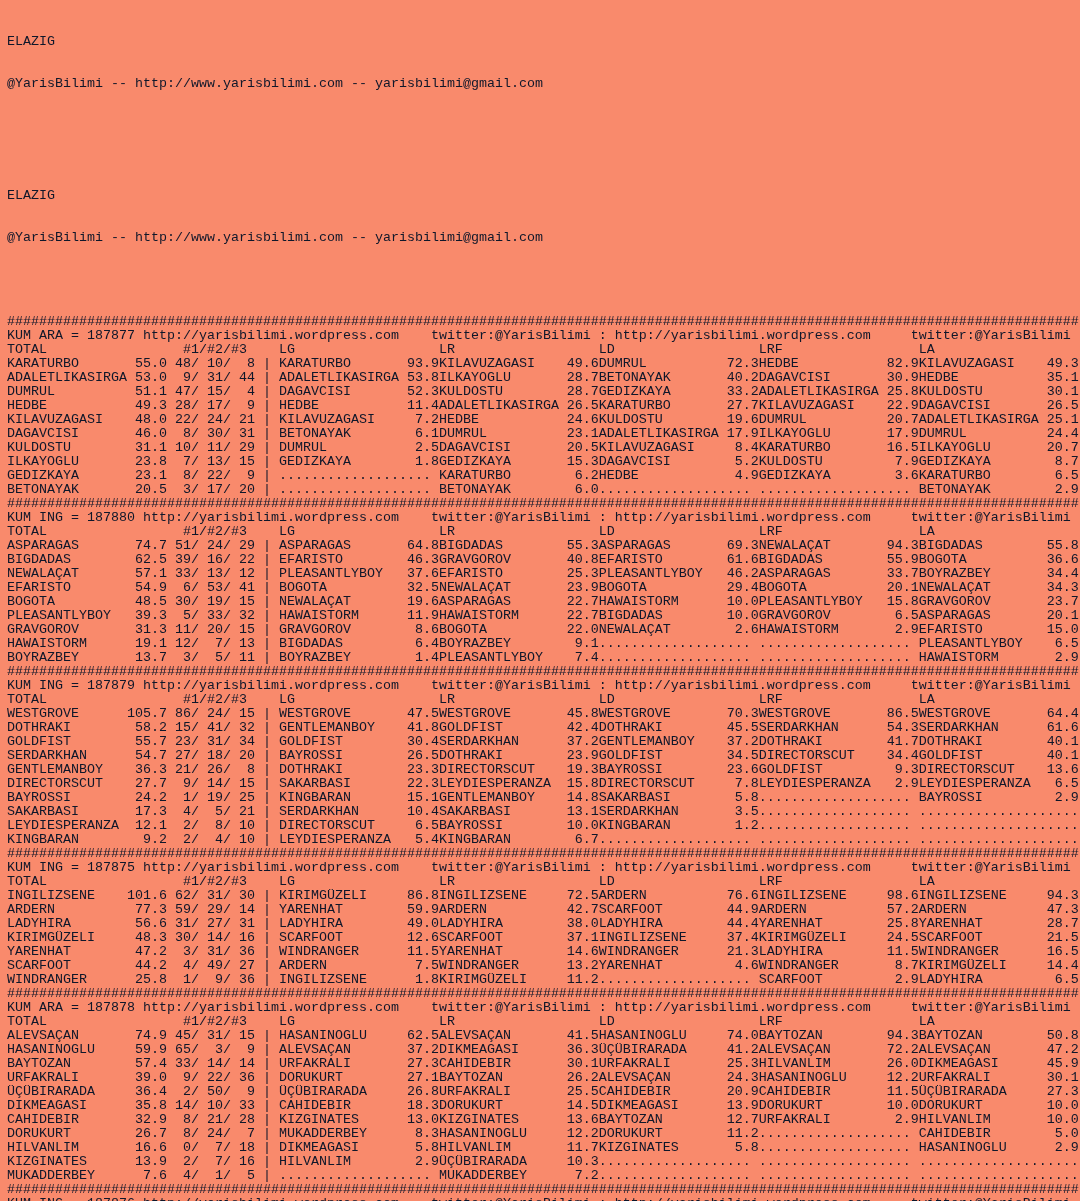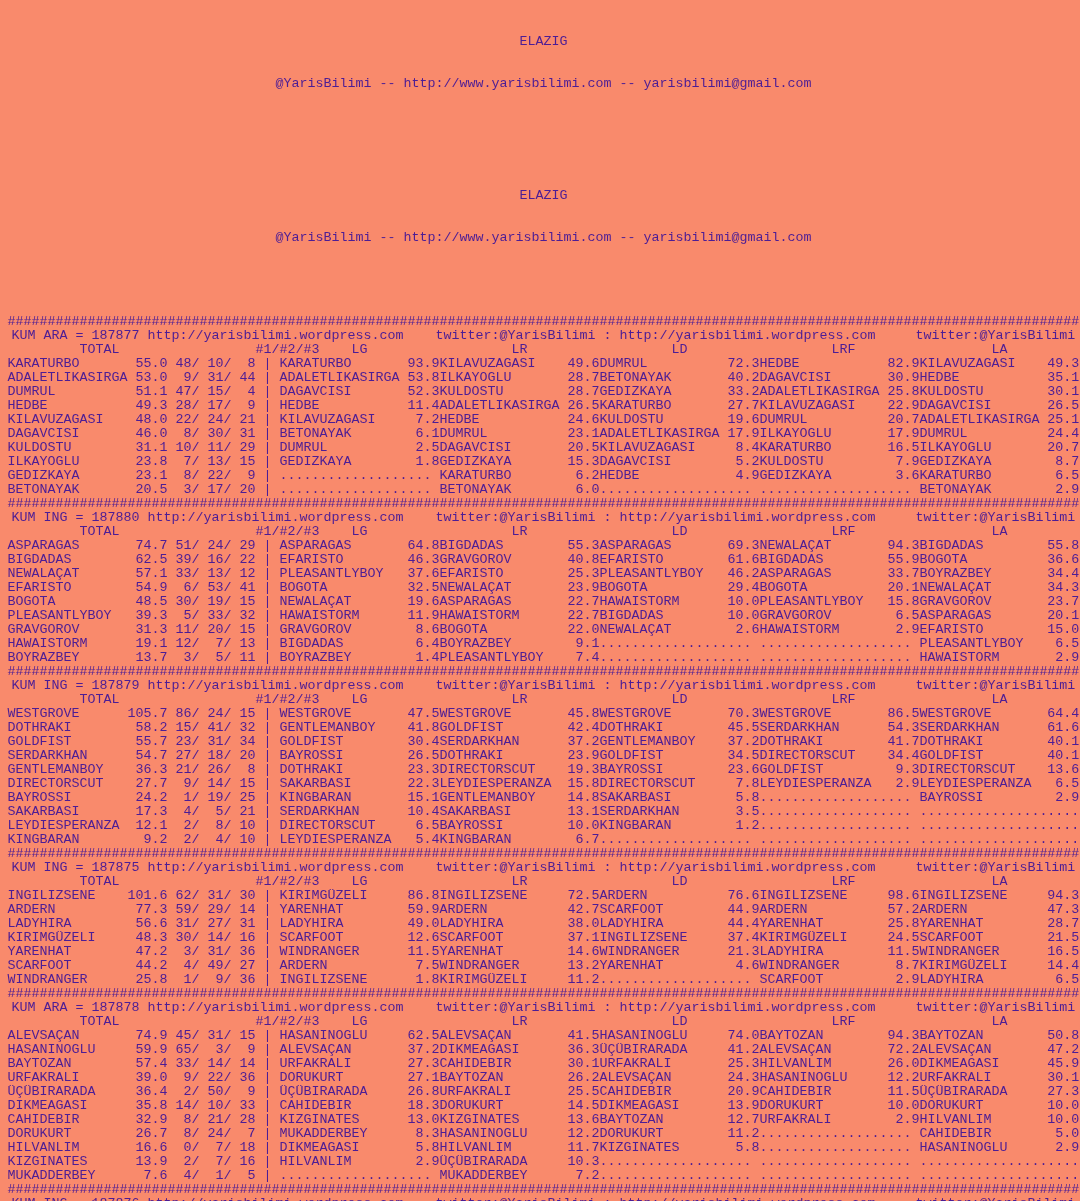--- a/index.html
+++ b/index.html
@@ -1,21 +1,21 @@
 <!DOCTYPE html>
 <html><head>
 <meta charset="utf-8">
 <style>
   html,body{margin:0;padding:0;}
   body{width:1080px;height:1201px;overflow:hidden;background:#f98a6c;}
   #screen{
     position:absolute;top:7px;left:7px;width:1073px;height:1194px;
     font-family:"Liberation Mono","DejaVu Sans Mono",monospace;
-    font-size:13.33px;line-height:14px;color:#4c1d95;
-    white-space:pre;overflow:hidden;text-align:center;
+    font-size:13.33px;line-height:14px;color:#0f172a;
+    white-space:pre;overflow:hidden;
   }
   .line{height:14px;}
   .blank1{height:14px;}
   .blank3{height:42px;}
 </style>
 </head>
 <body>
 
 <div id="screen">
   <div class="line">ELAZIG</div>

